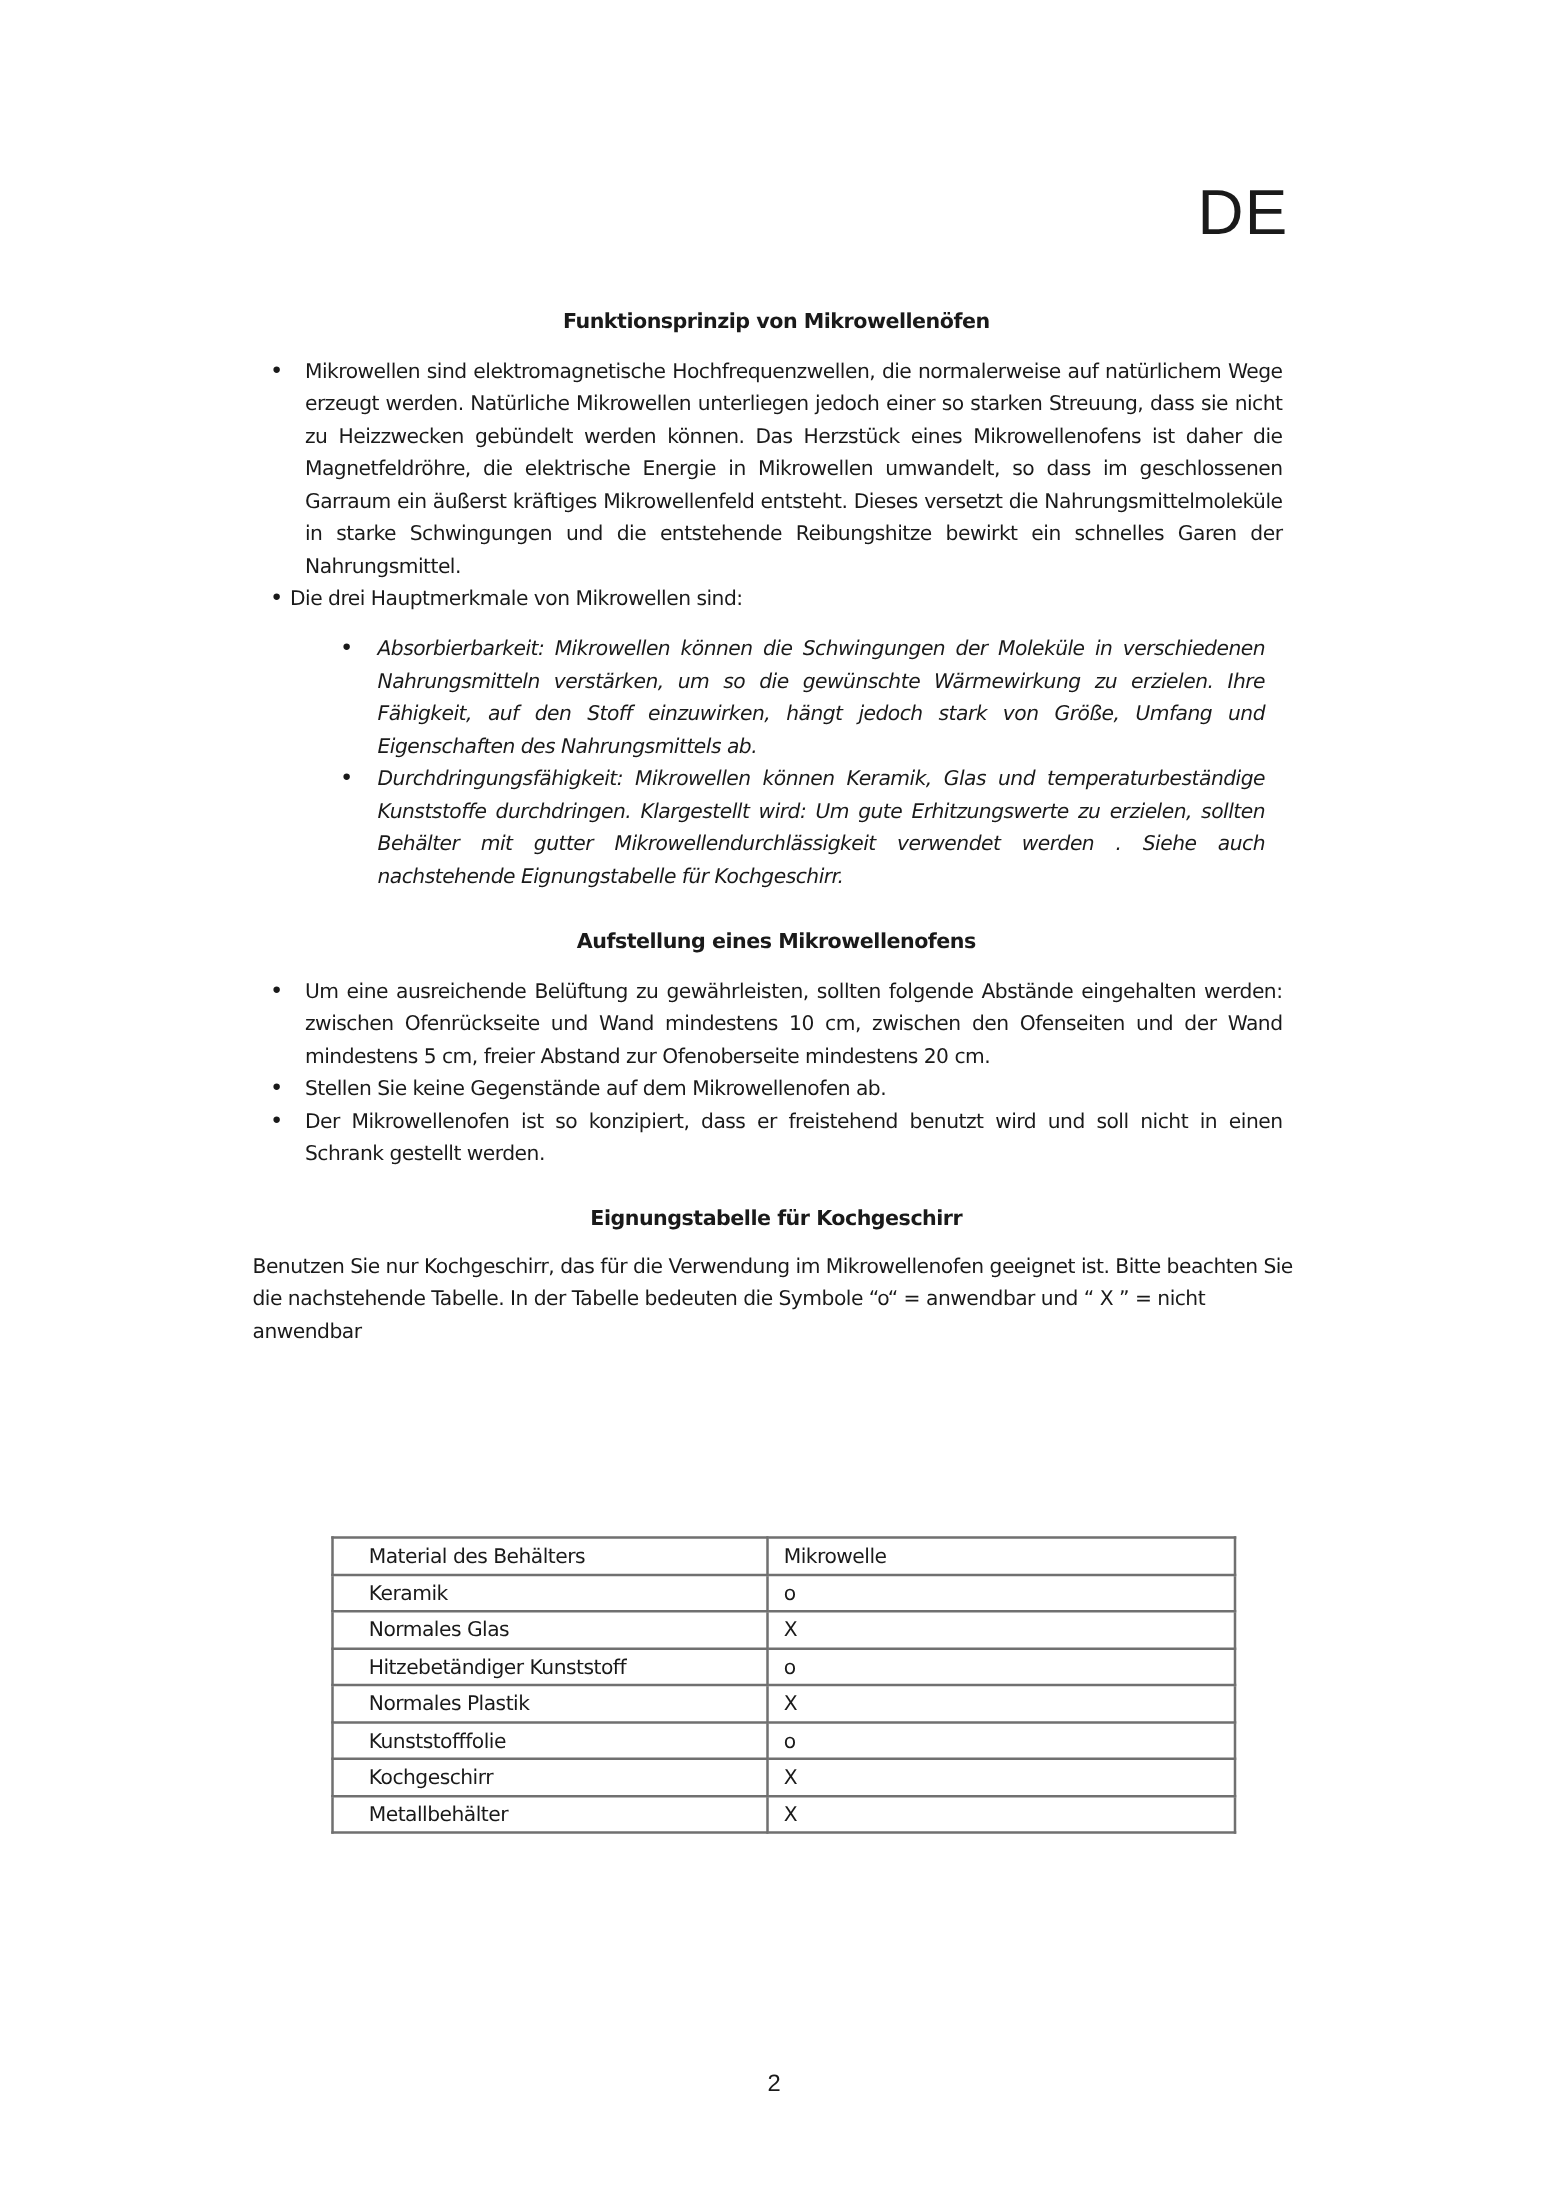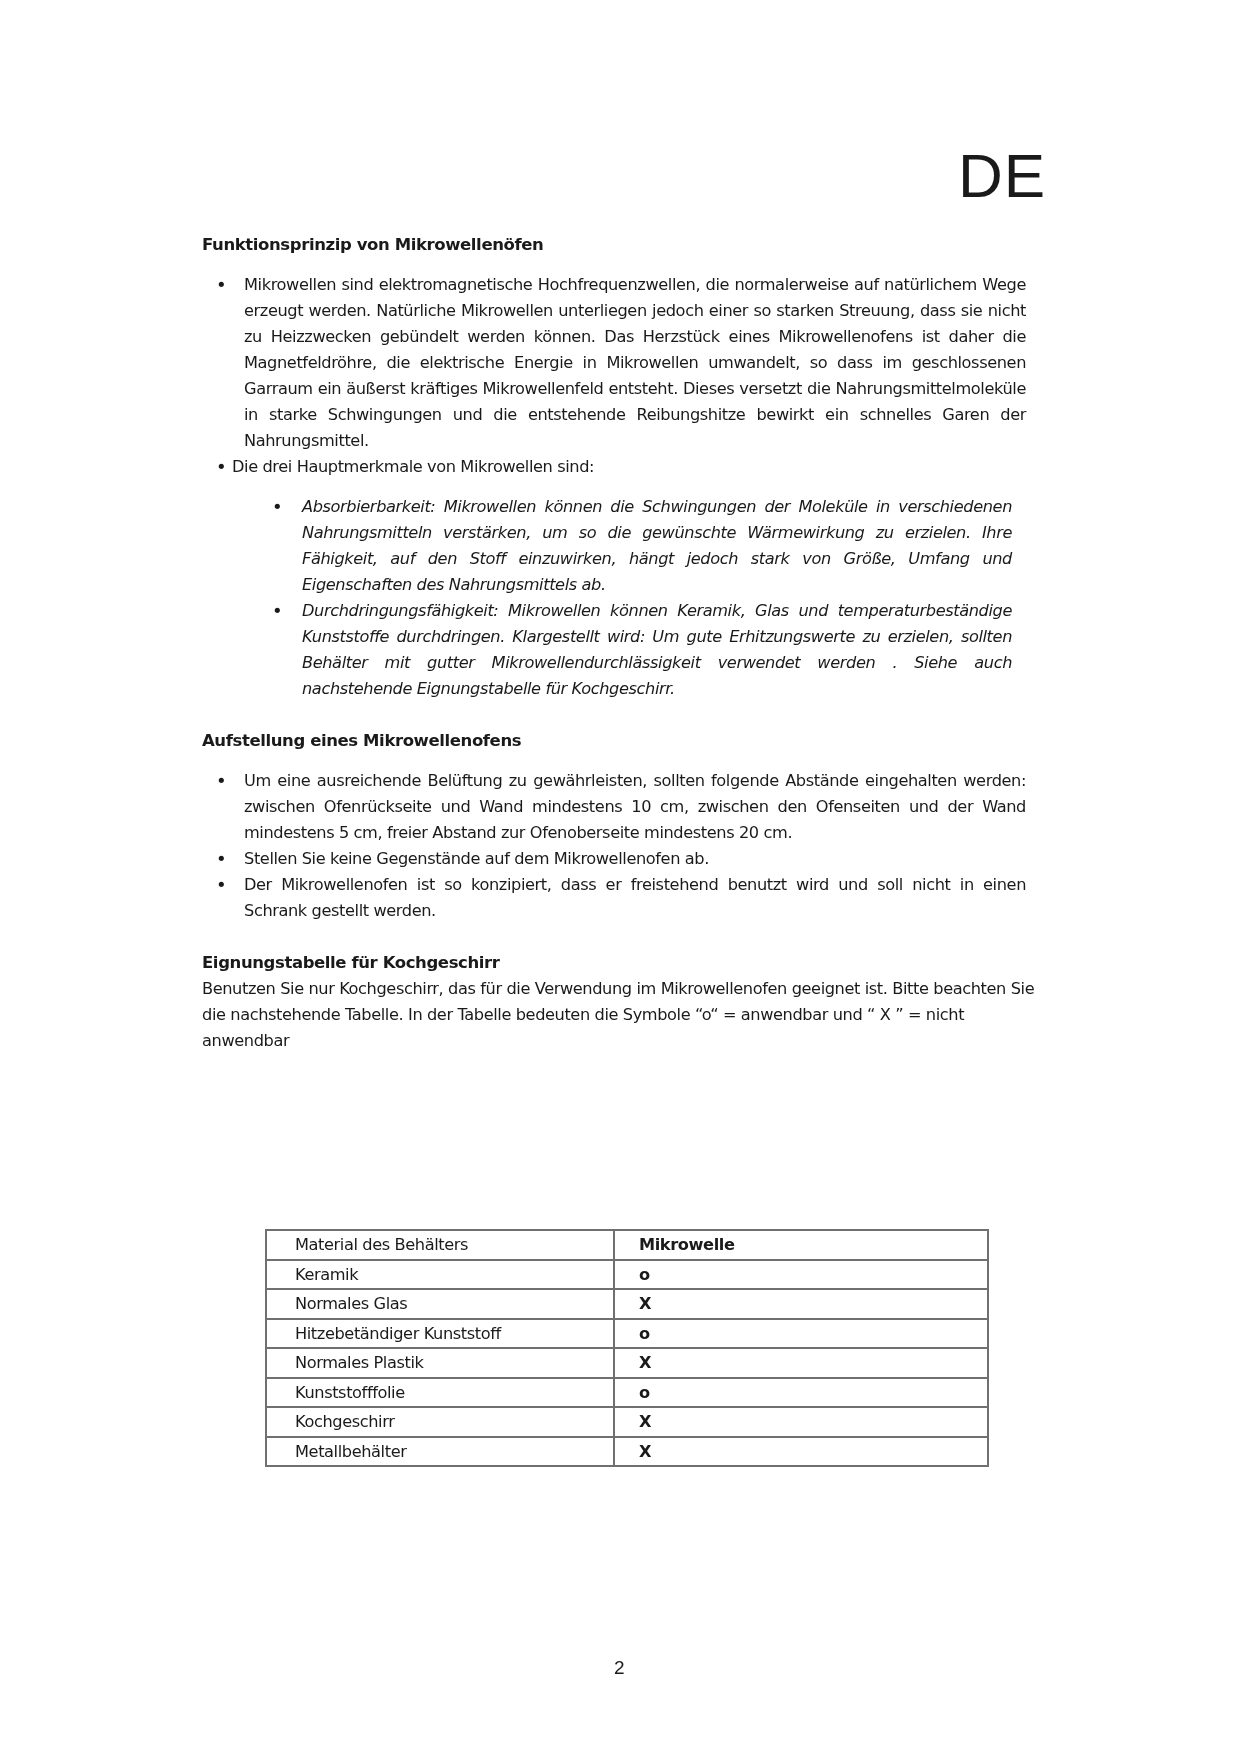--- a/index.html
+++ b/index.html
@@ -1,33 +1,33 @@
 <!DOCTYPE html>
 <html><head>
   <meta charset="utf-8">
   <style>
     html, body { margin: 0; padding: 0; background: #ffffff; }
     body { width: 1241px; height: 1754px; position: relative; overflow: hidden;
       font-family: "Liberation Sans", sans-serif; color: #1a1a1a; }
-    .lang { position: absolute; top: 140px; left: 958px; font-size: 62px; font-family: "Liberation Sans", sans-serif; color: #1a1a1a; letter-spacing: 1px; }
+    .lang { position: absolute; top: 140px; left: 958px; font-size: 51px; font-family: "Liberation Sans", sans-serif; color: #1a1a1a; letter-spacing: 1px; }
     .content { position: absolute; top: 232px; left: 202px; width: 838px; font-family: "DejaVu Sans", sans-serif; font-size: 16.2px; line-height: 26px; letter-spacing: -0.4px; }
-    h2 { font-size: 16.5px; font-weight: bold; margin: 0; line-height: 26px; }
+    h2 { font-size: 16.5px; font-weight: bold; margin: 12px; line-height: 26px; text-align: center; }
     ul { margin: 14px; padding: 0; list-style: none; }
     li { position: relative; padding-left: 28px; text-align: justify; }
     li::before { content: "•"; position: absolute; left: 0; top: 0; font-size: 18px; }
     li.sub-parent { padding-left: 16px; }
     ul.sub li { padding-left: 56px; font-style: italic; }
     ul.sub li::before { left: 26px; }
     .sec2 { margin-top: 26px; }
     .sec3 { margin-top: 26px; }
     p { margin: 0; }
     table { position: absolute; top: 1229px; left: 265px; border-collapse: collapse; width: 724px; font-family: "DejaVu Sans", sans-serif; font-size: 16.2px; letter-spacing: -0.4px; }
     td { border: 2px solid #707070; height: 27.5px; padding: 0 0 0 28px; vertical-align: middle; }
     td.c1 { width: 318px; }
-    td.c2 { padding-left: 24px; font-weight: bold; }
+    td.c2 { padding-left: 12px; }
     .page-num { position: absolute; top: 1657px; left: 614px; font-size: 19px; font-family: "Liberation Sans", sans-serif; }
   </style>
 </head>
 <body>
 
 <div class="lang">DE</div>
 
 <div class="content">
   <section>
     <h2>Funktionsprinzip von Mikrowellenöfen</h2>

